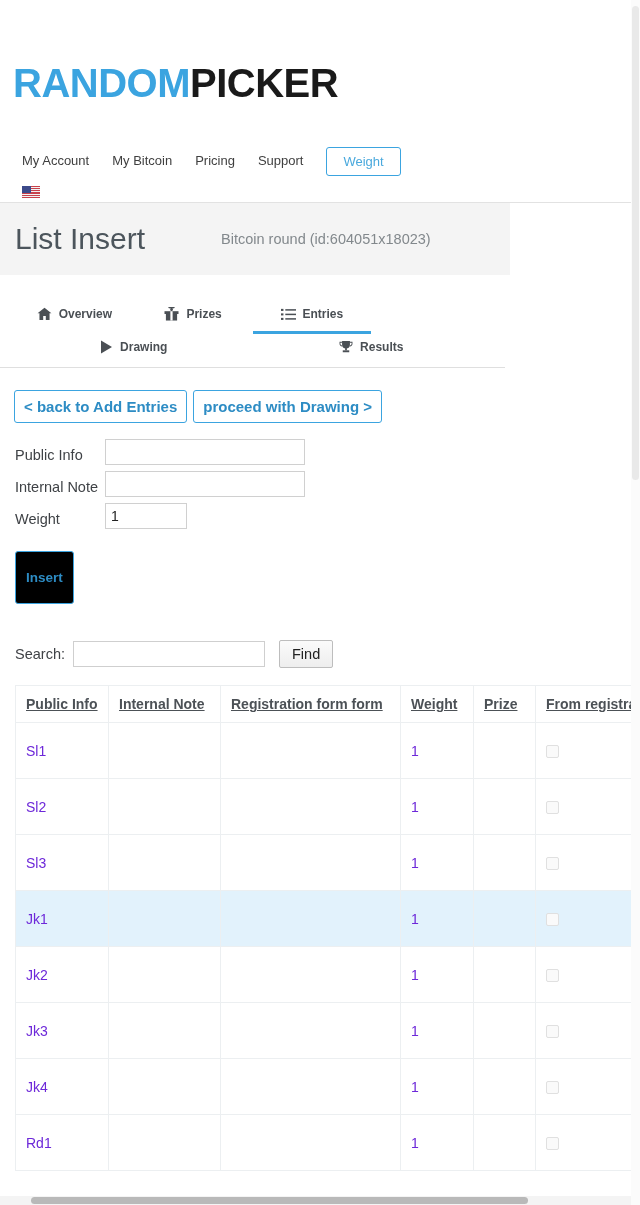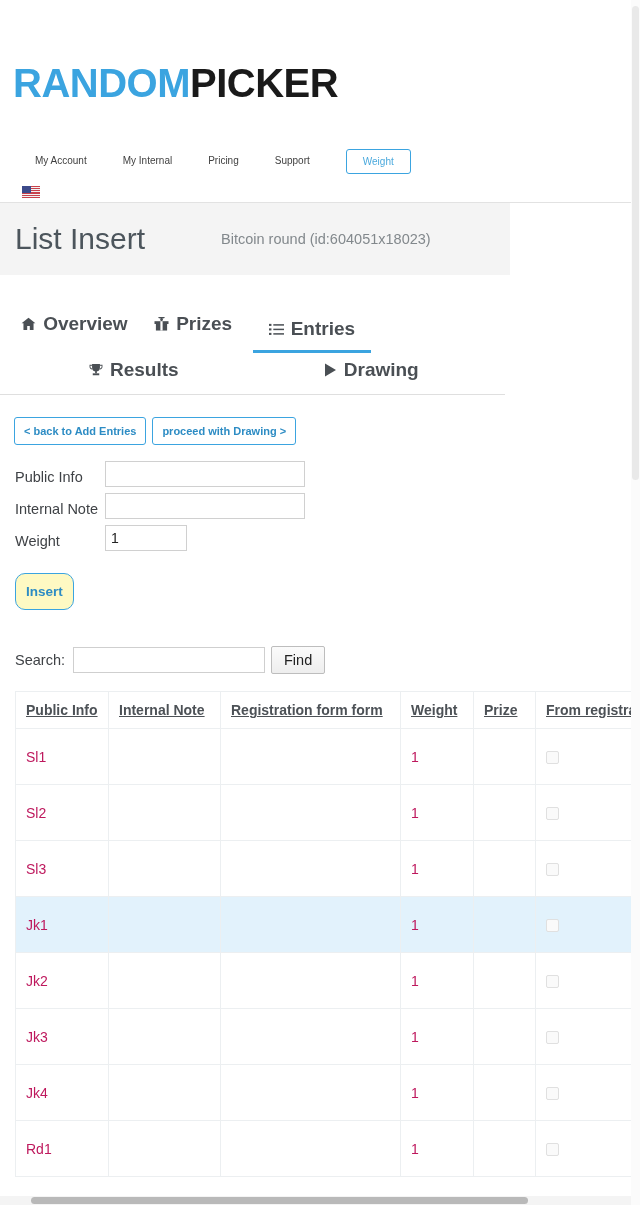--- a/index.html
+++ b/index.html
@@ -38,26 +38,25 @@
 
   
   .nav {
     margin-top: 36px;
     padding-left: 22px;
     display: flex;
     align-items: center;
     height: 34px;
   }
   .nav a {
-    font-size: 10px;
+    font-size: 13px;
     color: #3f3f3f;
     text-decoration: none;
     margin-right: 23px;
     line-height: 34px;
-    margin-left: 13px;
   }
   .nav a.logout {
     color: #4aa9dd;
     border: 1px solid #3ba4e0;
     border-radius: 3px;
     padding: 6px 16px;
     line-height: normal;
     margin-right: 0;
   }
   .flag-row {
@@ -117,49 +116,49 @@
     margin-top: 26px;
     padding: 0 15px;
     width: 505px;
     display: flex;
     flex-wrap: wrap;
     border-bottom: 1px solid #dfdfdf;
   }
   .tab {
     display: flex;
     align-items: center;
-    font-size: 19px;
+    font-size: 12px;
     font-weight: bold;
     color: #4a4f54;
     padding: 6px 0 10px 0;
     margin-right: 0;
     cursor: pointer;
     border-bottom: 3px solid transparent;
     white-space: nowrap;
   }
   .tab .ti { margin-right: 7px; display:inline-flex; align-items:center; }
-  .tab.active { border-bottom-color: #3ba4e0; margin-top: 11px; }
+  .tab.active { border-bottom-color: #3ba4e0; }
   .tab-row1 .tab { width: 25%; justify-content: center; }
   .tab-row2 { width: 100%; display: flex; }
   .tab-row1 { width: 100%; display: flex; }
   .tab-row2 .tab { width: 50%; justify-content: center; }
   .tab-row2 .tab:first-child { padding-left: 0; }
 
   
   .action-row {
     margin-top: 22px;
     padding-left: 14px;
     display: flex;
     gap: 6px;
   }
   .btn-outline {
     border: 1px solid #3ba4e0;
     color: #2d8cc4;
     background: #fff;
-    font-size: 11px;
+    font-size: 15px;
     font-weight: bold;
     border-radius: 3px;
     padding: 7px 9px;
     cursor: pointer;
     white-space: nowrap;
     font-family: "Liberation Sans", sans-serif;
   }
 
   
   .section-title {
@@ -192,25 +191,25 @@
     padding: 2px 5px;
     color: #222;
     font-family: "Liberation Sans", sans-serif;
   }
   .field.wide { width: 200px; }
   .field.narrow { width: 82px; }
   .insert-wrap { margin-top: 22px; padding-left: 15px; }
   .btn-insert {
     border: 1px solid #3ba4e0;
     color: #2d8cc4;
-    background: #fef9c3;
+    background: #000000;
     font-size: 13.5px;
     font-weight: bold;
-    border-radius: 10px;
-    padding: 10px 10px;
+    border-radius: 3px;
+    padding: 18px 10px;
     cursor: pointer;
     font-family: "Liberation Sans", sans-serif;
   }
 
   
   .search-row {
     margin-top: 36px;
     padding-left: 15px;
     display: flex;
     align-items: center;
@@ -219,21 +218,21 @@
   .search-input {
     width: 192px;
     height: 26px;
     border: 1px solid #cfcfcf;
     background: #fff;
     font-size: 14px;
     padding: 2px 5px;
     font-family: "Liberation Sans", sans-serif;
   }
   .btn-find {
-    margin-left: 6px;
+    margin-left: 14px;
     height: 28px;
     padding: 0 12px;
     border: 1px solid #bdbdbd;
     background: linear-gradient(#fbfbfb,#eeeeee);
     font-size: 14.5px;
     color: #222;
     border-radius: 2px;
     cursor: pointer;
     font-family: "Liberation Sans", sans-serif;
   }
@@ -248,21 +247,21 @@
   table.entries {
     border-collapse: collapse;
     width: 720px;
     table-layout: fixed;
   }
   table.entries th, table.entries td {
     border: 1px solid #eceff1;
     vertical-align: middle;
     padding: 8px 10px;
     font-size: 14px;
-    color: #be185d;
+    color: #6d28d9;
     text-align: left;
   }
   table.entries th {
     font-weight: bold;
     color: #4c5156;
     padding-top: 10px;
     padding-bottom: 10px;
     vertical-align: top;
   }
   table.entries th span.hl {
@@ -326,21 +325,21 @@
 <body>
 
 <div id="page">
 
   <div class="logo-wrap">
     <div class="logo"><span class="blue">RANDOM</span><span class="dark">PICKER</span></div>
   </div>
 
   <div class="nav">
     <a href="#">My Account</a>
-    <a href="#">My Internal</a>
+    <a href="#">My Bitcoin</a>
     <a href="#">Pricing</a>
     <a href="#">Support</a>
     <a href="#" class="logout">Weight</a>
   </div>
   <div class="flag-row">
     <span class="flag-icon"><i class="f1"></i><i class="f2"></i><i class="f3"></i></span>
   </div>
   <div class="nav-divider"></div>
 
   <div class="title-band">
@@ -379,37 +378,37 @@
               <rect x="0" y="10.1" width="2.6" height="2.2" fill="#4a4f54"></rect>
               <rect x="4.6" y="10.4" width="11.4" height="1.6" fill="#4a4f54"></rect>
             </svg>
         </span>
         <span>Entries</span>
       </div>
     </div>
     <div class="tab-row2">
       <div class="tab">
         <span class="ti">
+          <svg width="13" height="14" viewBox="0 0 13 14">
+              <path d="M1 0.5 L12 7 L1 13.5 Z" fill="#4a4f54"></path>
+            </svg>
+        </span>
+        <span>Drawing</span>
+      </div>
+      <div class="tab">
+        <span class="ti">
           <svg width="14" height="14" viewBox="0 0 16 15">
               <path d="M3.5 0.5h9v4a4.5 4.5 0 0 1-9 0z" fill="#4a4f54"></path>
               <path d="M0.6 1.4h3v1.3h-2v1.1c0 1 .6 1.6 2 1.9v1.3C1.6 6.6.6 5.3.6 3.7z" fill="#4a4f54"></path>
               <path d="M15.4 1.4h-3v1.3h2v1.1c0 1-.6 1.6-2 1.9v1.3c2-.4 3-1.7 3-3.3z" fill="#4a4f54"></path>
               <rect x="7" y="8.3" width="2" height="3" fill="#4a4f54"></rect>
               <rect x="4.3" y="11.3" width="7.4" height="2.2" fill="#4a4f54"></rect>
             </svg>
         </span>
         <span>Results</span>
-      </div>
-      <div class="tab">
-        <span class="ti">
-          <svg width="13" height="14" viewBox="0 0 13 14">
-              <path d="M1 0.5 L12 7 L1 13.5 Z" fill="#4a4f54"></path>
-            </svg>
-        </span>
-        <span>Drawing</span>
       </div>
     </div>
   </div>
 
   <div class="action-row">
     <button class="btn-outline">&lt; back to Add Entries</button>
     <button class="btn-outline">proceed with Drawing &gt;</button>
   </div>
 
 

